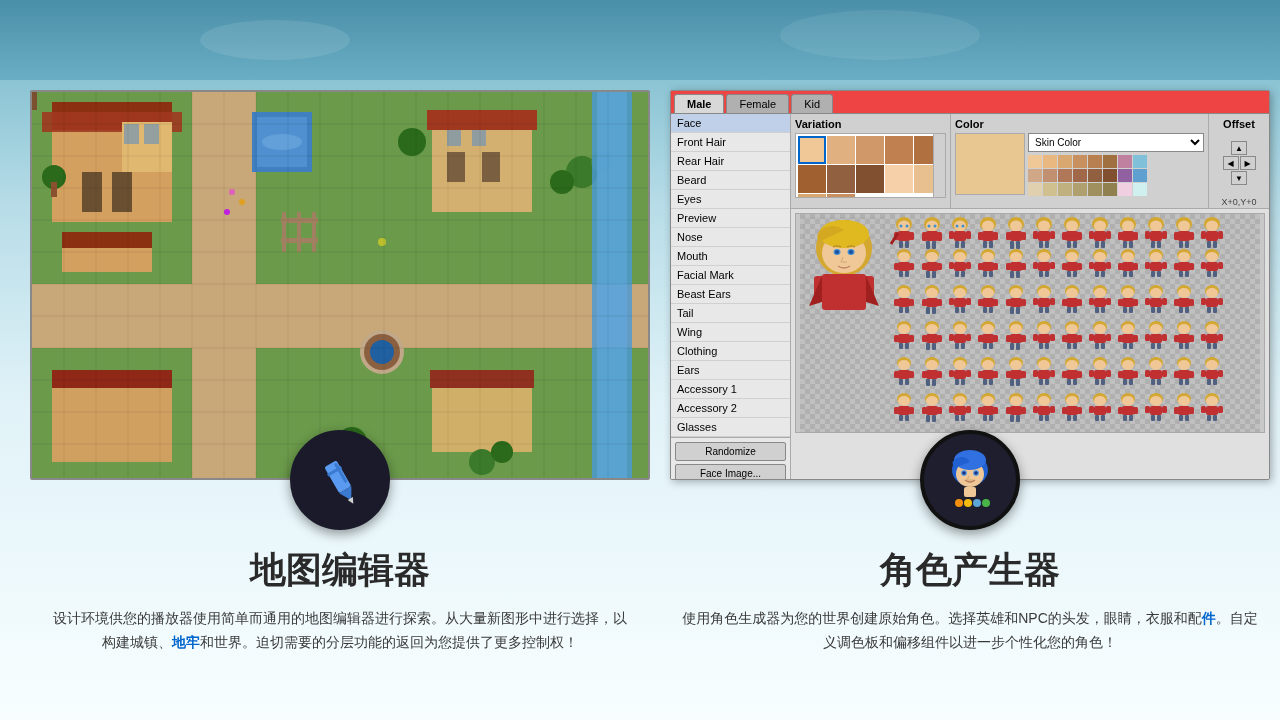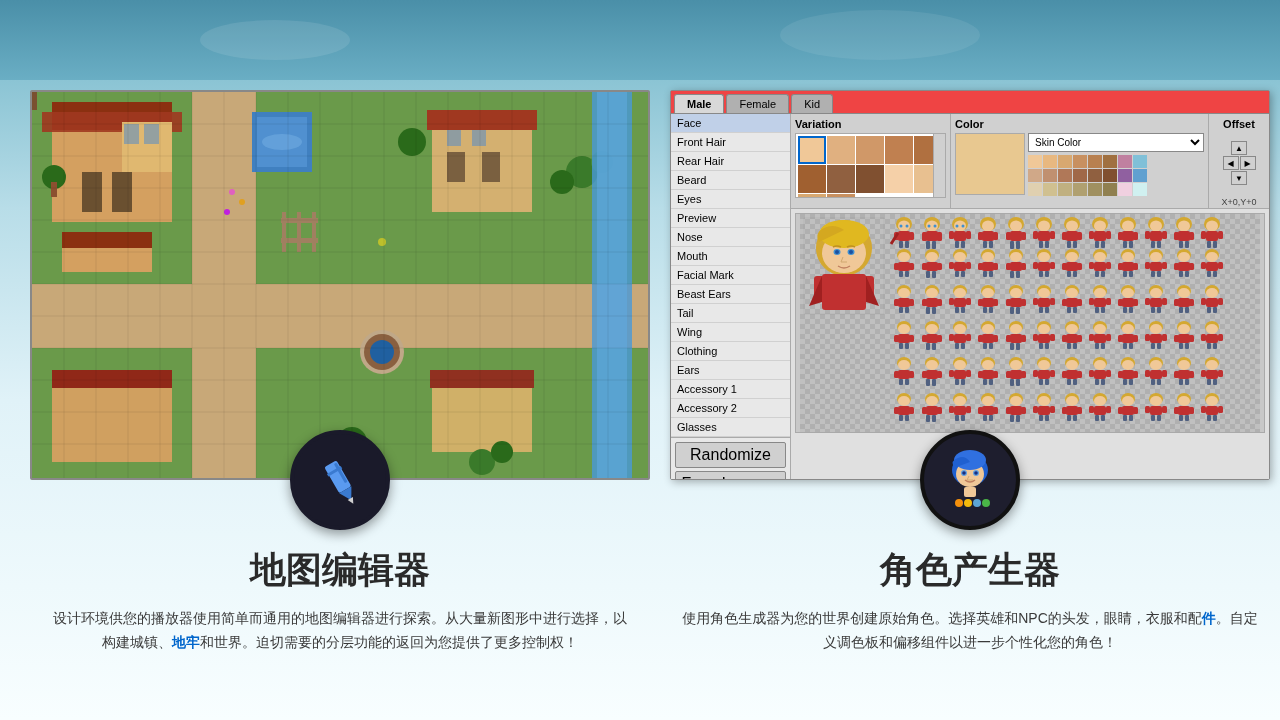--- a/index.html
+++ b/index.html
@@ -216,21 +216,21 @@
       flex-direction: column;
       gap: 3px;
       border-top: 1px solid #aaa;
     }
 
     .parts-btn {
       padding: 3px 4px;
       background: #d0d0d0;
       border: 1px solid #888;
       cursor: pointer;
-      font-size: 16px;
+      font-size: 10px;
       text-align: center;
       border-radius: 2px;
     }
 
     
     .right-panel {
       flex: 1;
       display: flex;
       flex-direction: column;
     }

